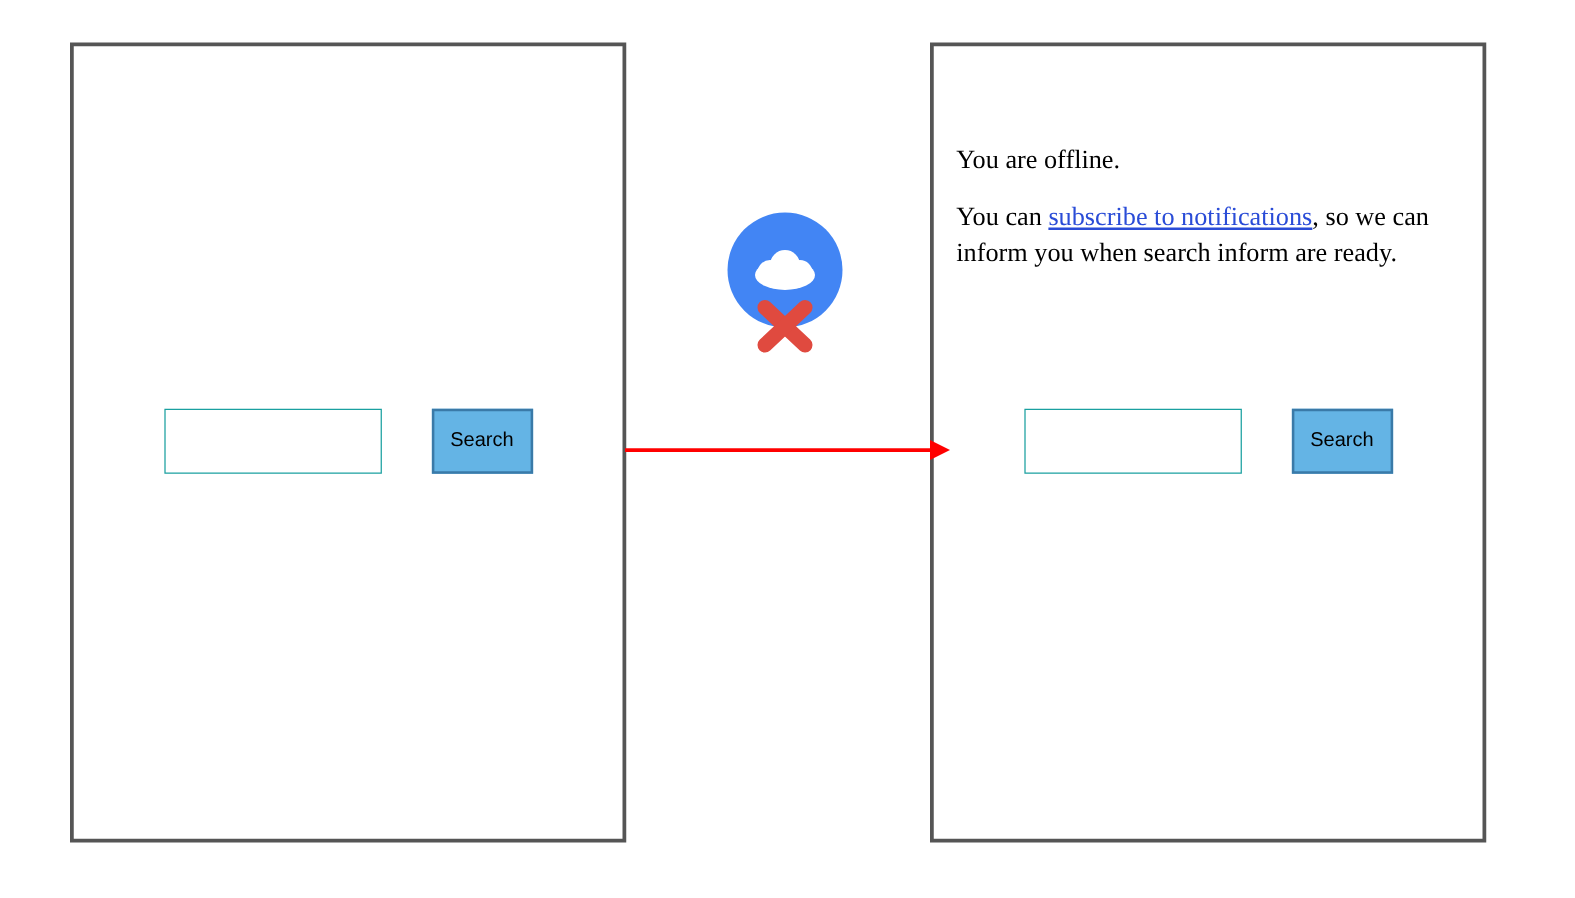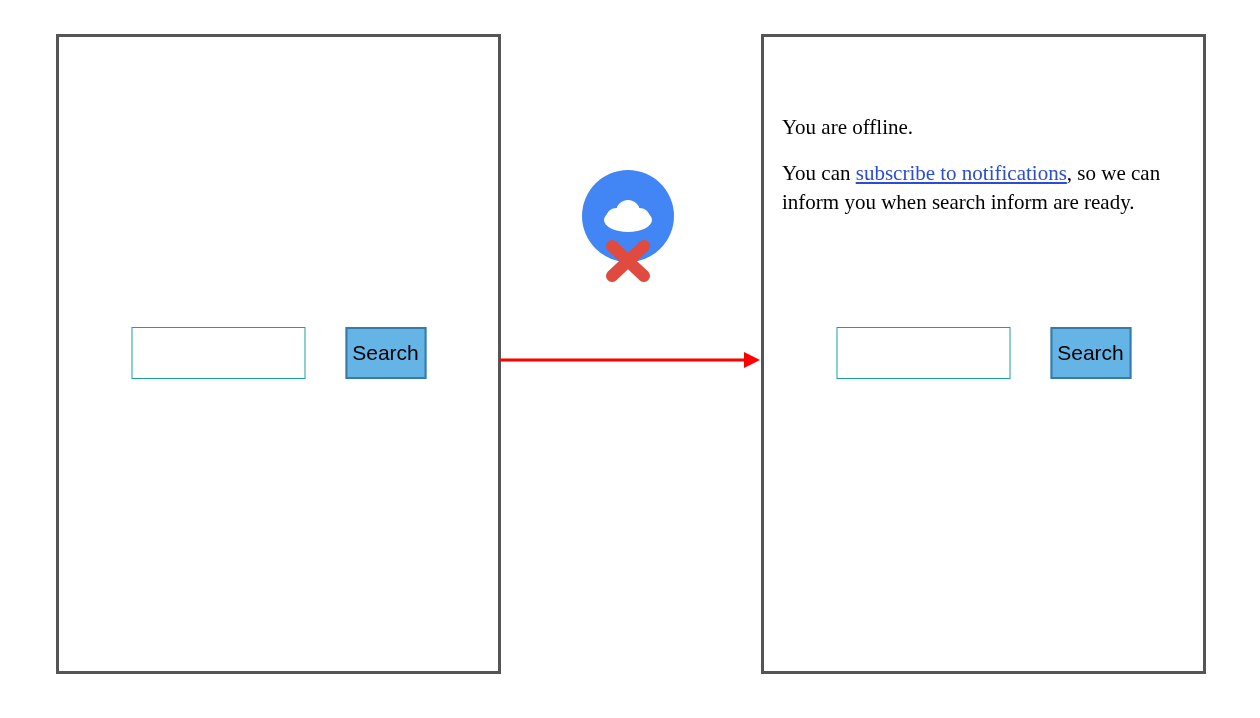--- a/index.html
+++ b/index.html
@@ -15,21 +15,21 @@
       border: 3px solid #555;
       background: #fff;
     }
     .panel-left {
       left: 56px;
       top: 34px;
       width: 445px;
       height: 640px;
     }
     .panel-right {
-      left: 761px;
+      left: 744px;
       top: 34px;
       width: 445px;
       height: 640px;
     }
     .offline-msg {
       position: absolute;
       top: 76px;
       left: 18px;
       right: 18px;
       font-size: 21px;
@@ -58,21 +58,21 @@
       font-size: 20px;
       padding: 0 6px;
       outline: none;
     }
     .search-btn {
       height: 52px;
       width: 81px;
       border: 2px solid #3a7aa8;
       background: #64b4e5;
       font-family: Arial, sans-serif;
-      font-size: 21px;
+      font-size: 16px;
       color: #000;
       cursor: pointer;
       margin-left: 40px;
     }
     .offline-icon {
       position: absolute;
       left: 580px;
       top: 168px;
       width: 96px;
       height: 120px;

